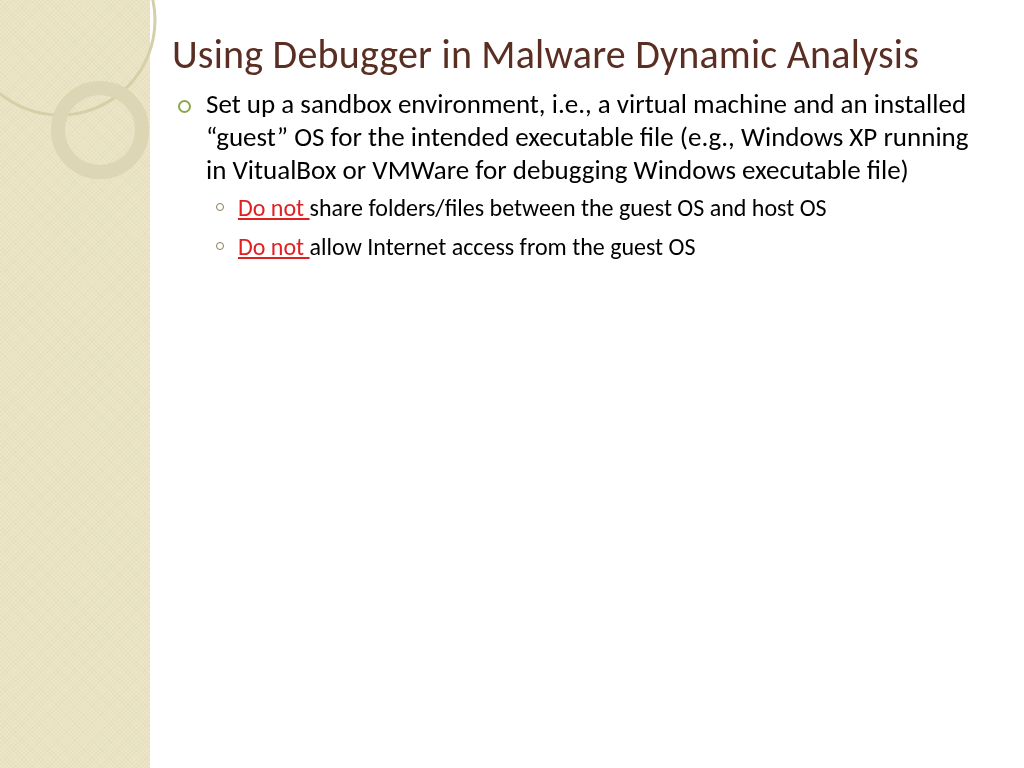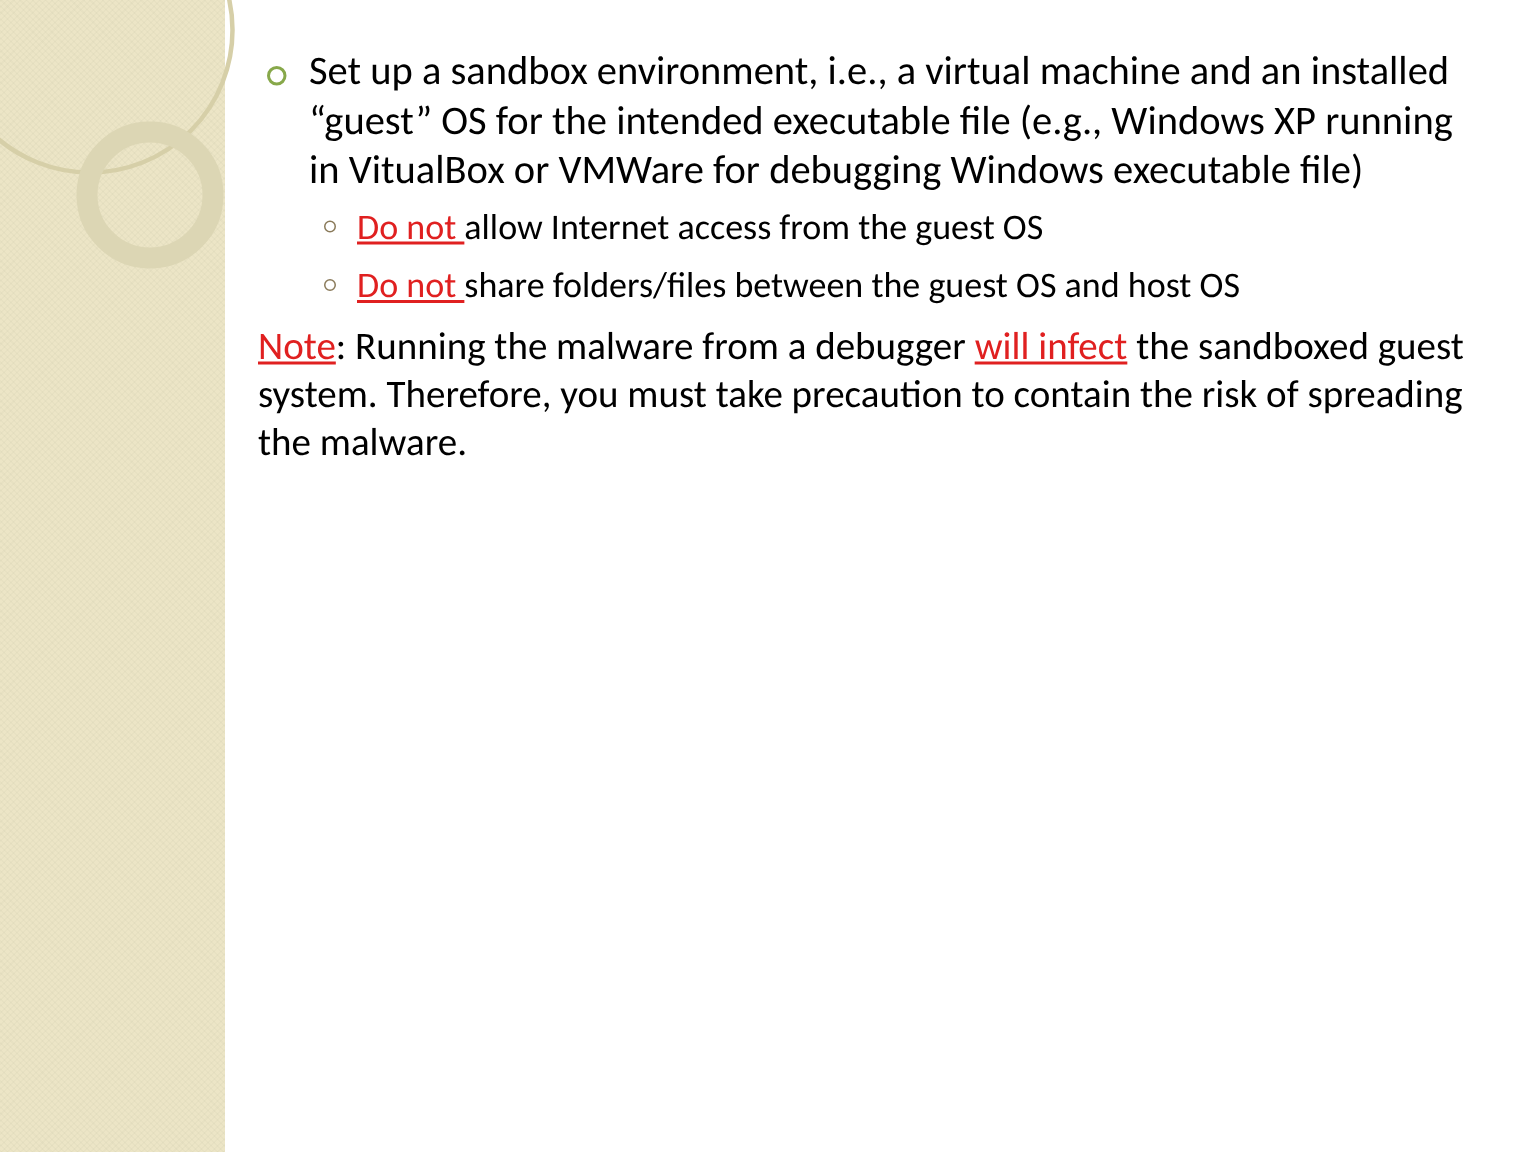--- a/index.html
+++ b/index.html
@@ -39,33 +39,31 @@
 <div class="slide">
 
   <div class="sidebar"></div>
 
   <svg class="circles" viewBox="0 0 200 220">
     <circle cx="60" cy="20" r="95" fill="none" stroke="#d6cfa8" stroke-width="3"></circle>
     <circle cx="100" cy="130" r="42" fill="none" stroke="#dcd6b4" stroke-width="14"></circle>
   </svg>
 
   <div class="content">
+    <h1 class="title">Using Debugger in Malware Dynamic Analysis</h1>
 
     <ul class="lvl1">
       <li>
         <span>Set up a sandbox environment, i.e., a virtual machine and an installed “guest” OS for the intended executable file (e.g., Windows XP running in VitualBox or VMWare for debugging Windows executable file)</span>
         <ul class="lvl2">
           <li>
-            <span class="warn">Do not </span><span>allow Internet access from the guest OS</span>
+            <span class="warn">Do not </span><span>share folders/files between the guest OS and host OS</span>
           </li>
           <li>
-            <span class="warn">Do not </span><span>share folders/files between the guest OS and host OS</span>
+            <span class="warn">Do not </span><span>allow Internet access from the guest OS</span>
           </li>
         </ul>
       </li>
     </ul>
 
-    <p class="note">
-      <span class="warn">Note</span><span>:  Running the malware from a debugger </span><span class="warn">will infect</span><span> the sandboxed guest system.  Therefore, you must take precaution to contain the risk of spreading the malware.</span>
-    </p>
   </div>
 
 </div>
 
 </body></html>

